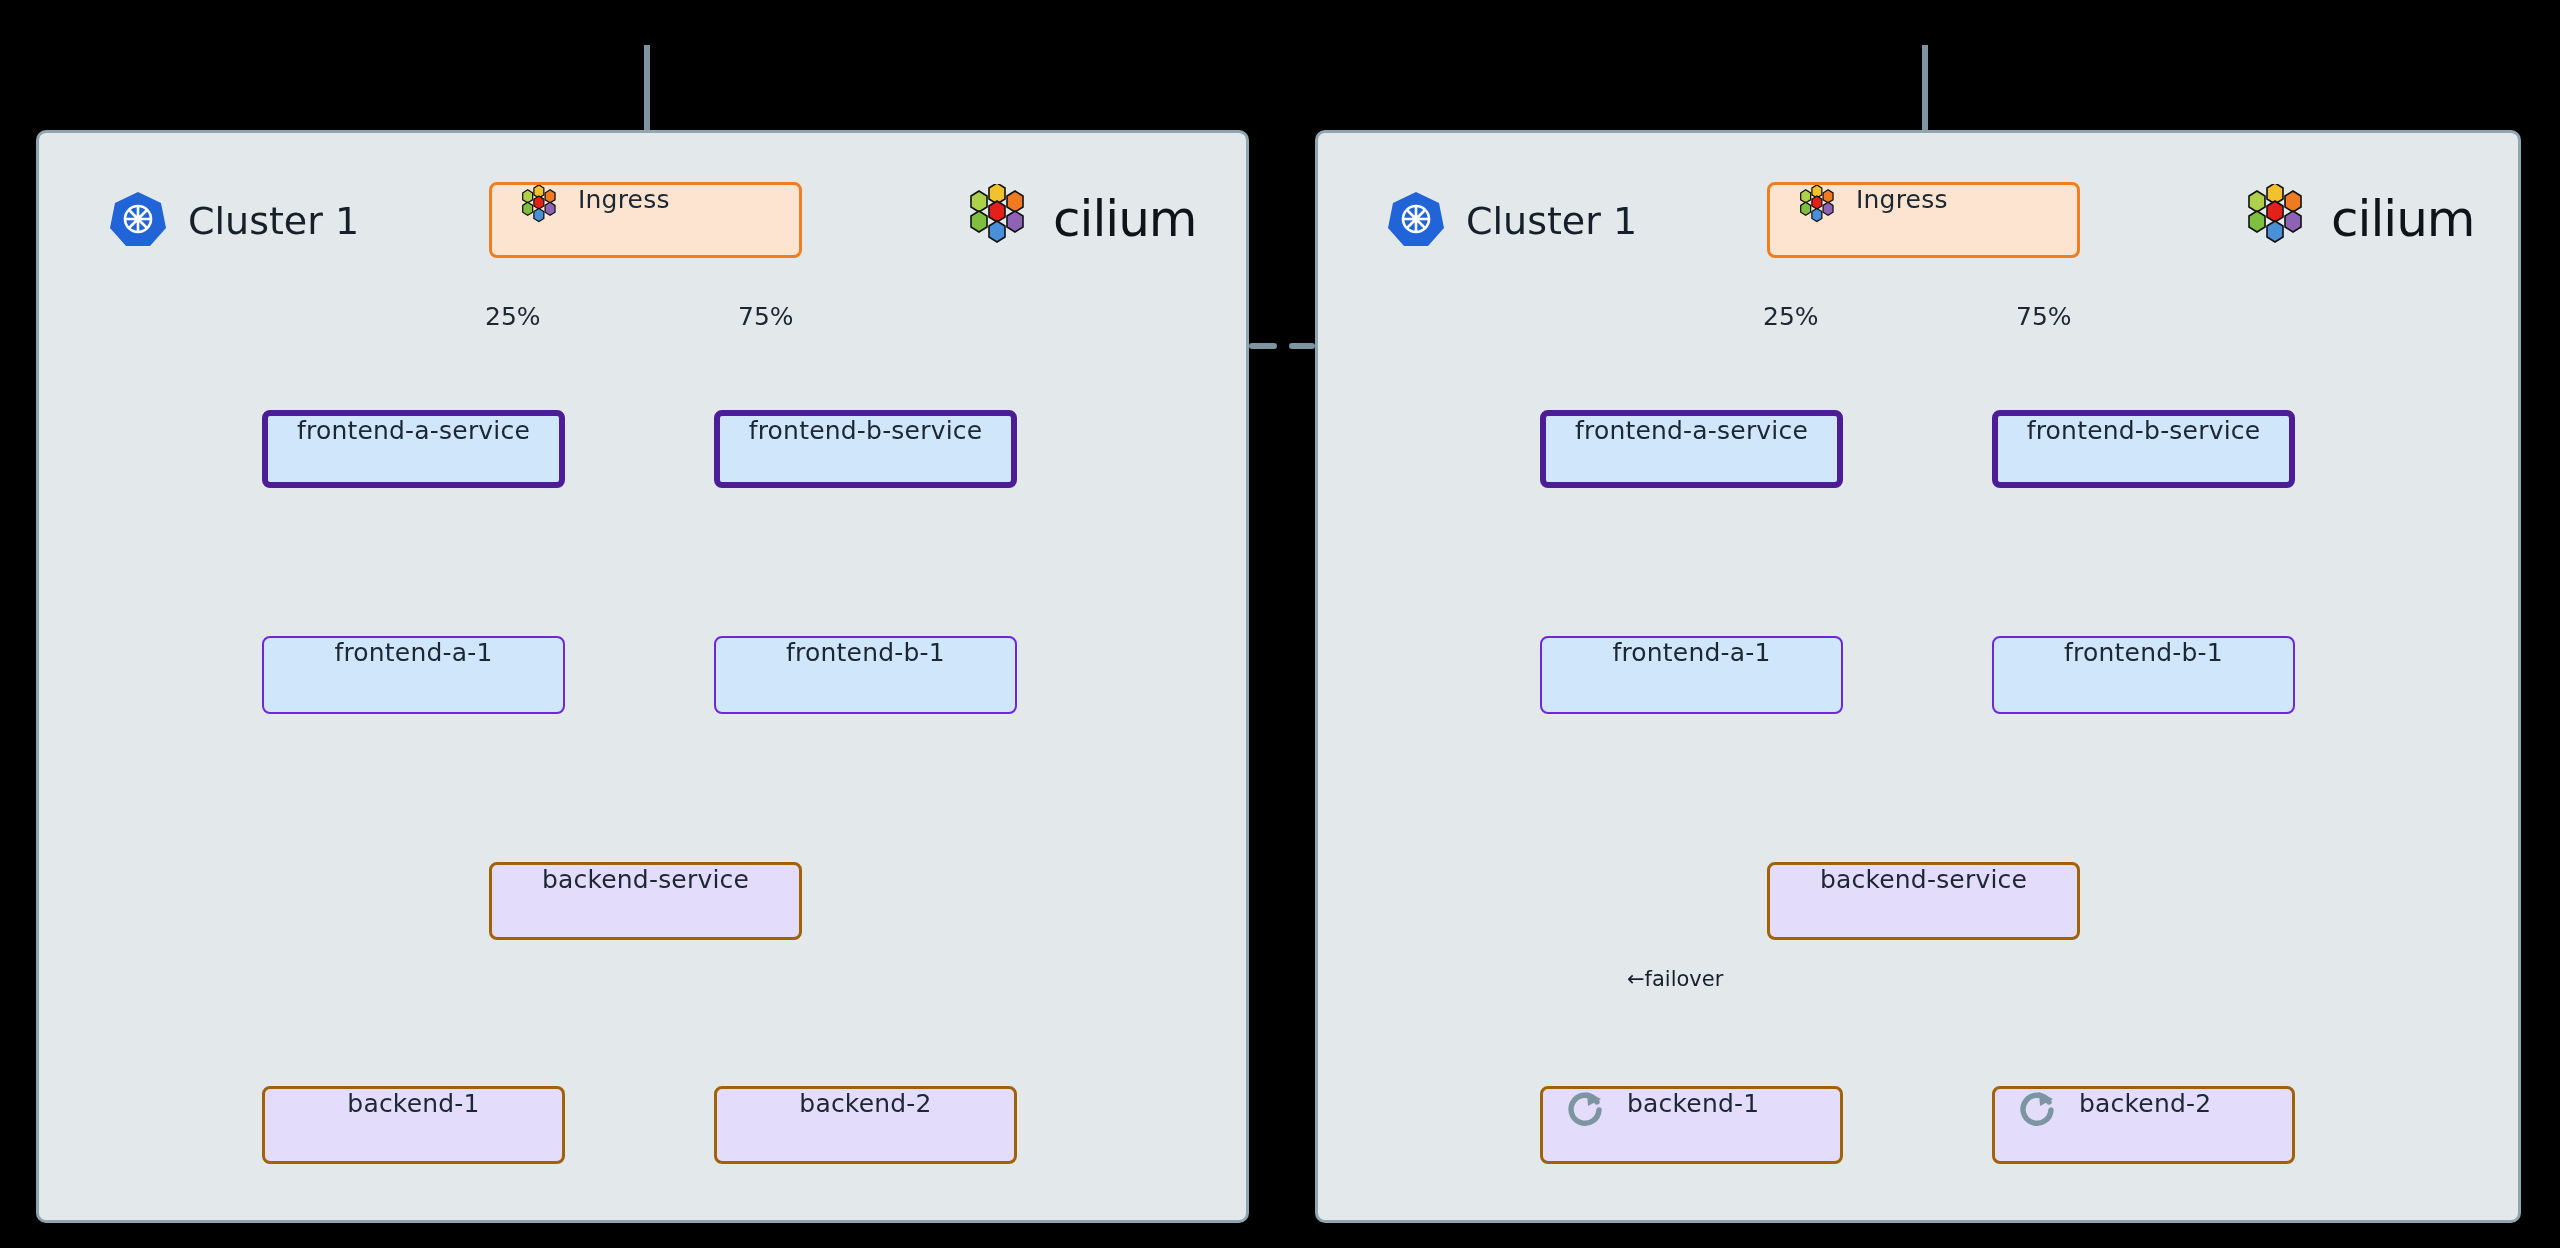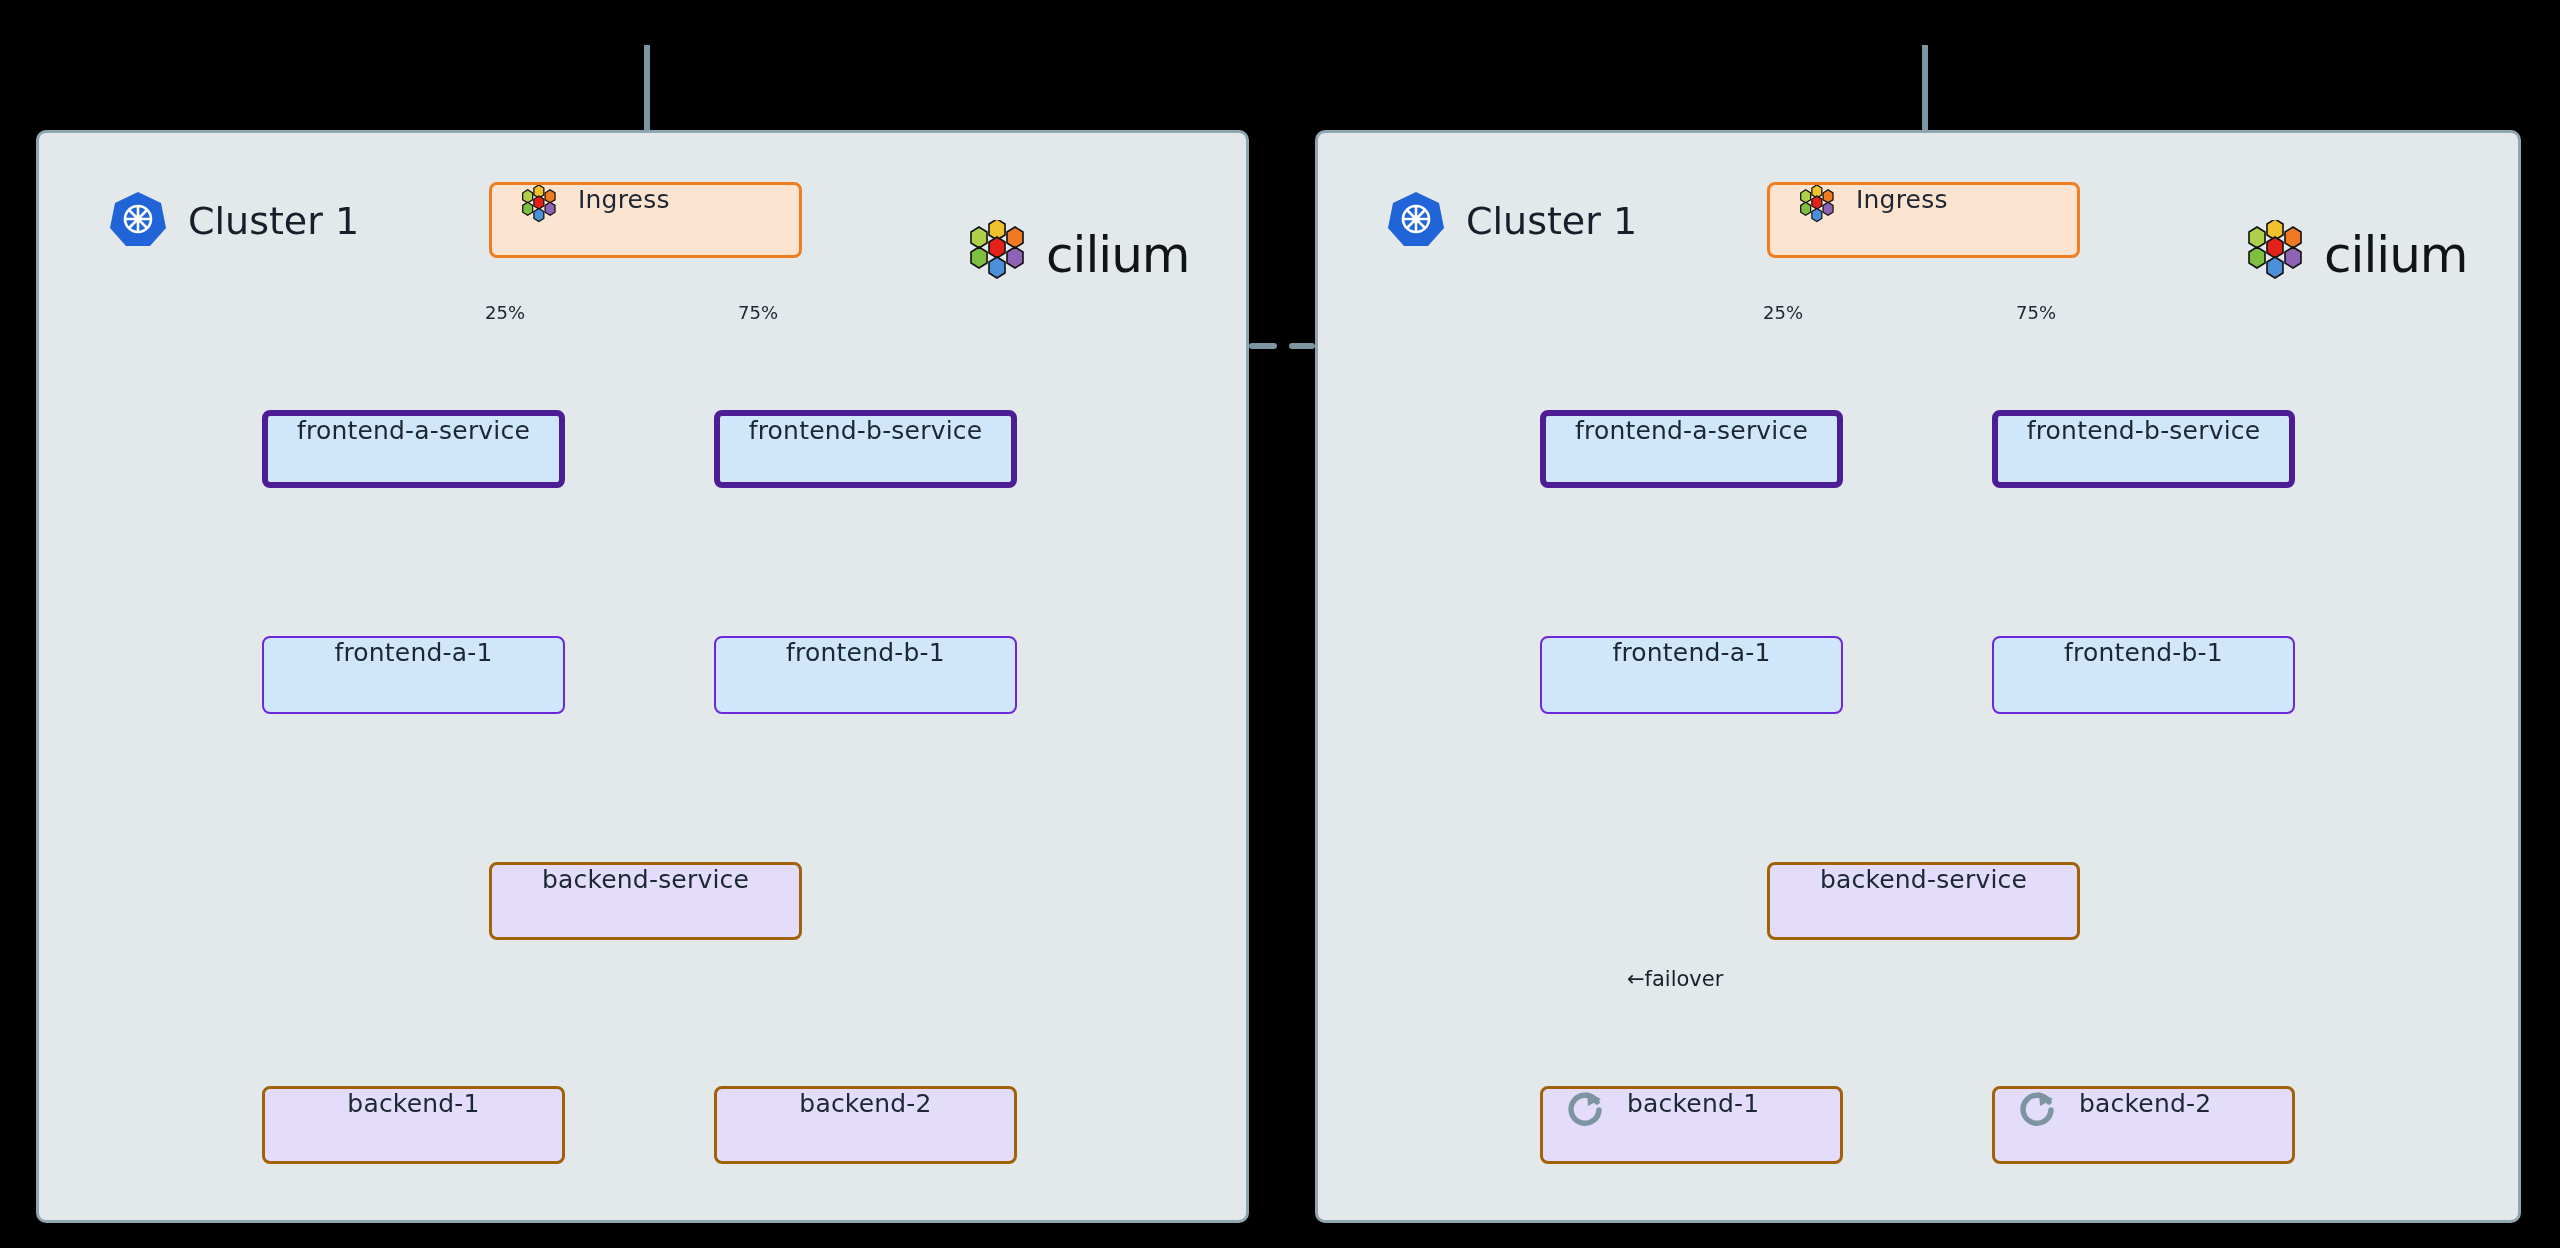--- a/index.html
+++ b/index.html
@@ -18,24 +18,24 @@
   .node.pod-blue{background:#cfe6fb;border:2px solid #6d28d9;}
   .node.purple{background:#e3dcfb;border:3px solid #a16207;}
   .node.ingress{background:#fde4d0;border:3px solid #f07d20;
         justify-content:flex-start;padding-left:22px;gap:18px;}
 
   .node.has-icon{justify-content:flex-start;padding-left:22px;gap:20px;}
 
   .clabel{position:absolute;display:flex;align-items:center;gap:22px;}
   .clabel .txt{font-size:38px;color:#16202b;}
 
-  .cilium-logo{position:absolute;display:flex;align-items:center;gap:15px;margin-top:36px;}
+  .cilium-logo{position:absolute;display:flex;align-items:center;gap:22px;}
   .cilium-logo .word{font-size:50px;color:#101418;letter-spacing:-1px;}
 
-  .pct{position:absolute;font-size:18px;color:#1c2733;}
+  .pct{position:absolute;font-size:25px;color:#1c2733;}
   .failover{position:absolute;font-size:21px;color:#16202b;white-space:nowrap;}
 
   .hexwrap{display:block;flex:0 0 auto;}
   .k8swrap{display:block;flex:0 0 auto;}
   .restart{display:block;flex:0 0 auto;}
 </style>
 </head>
 <body>
 
 <div id="stage">

